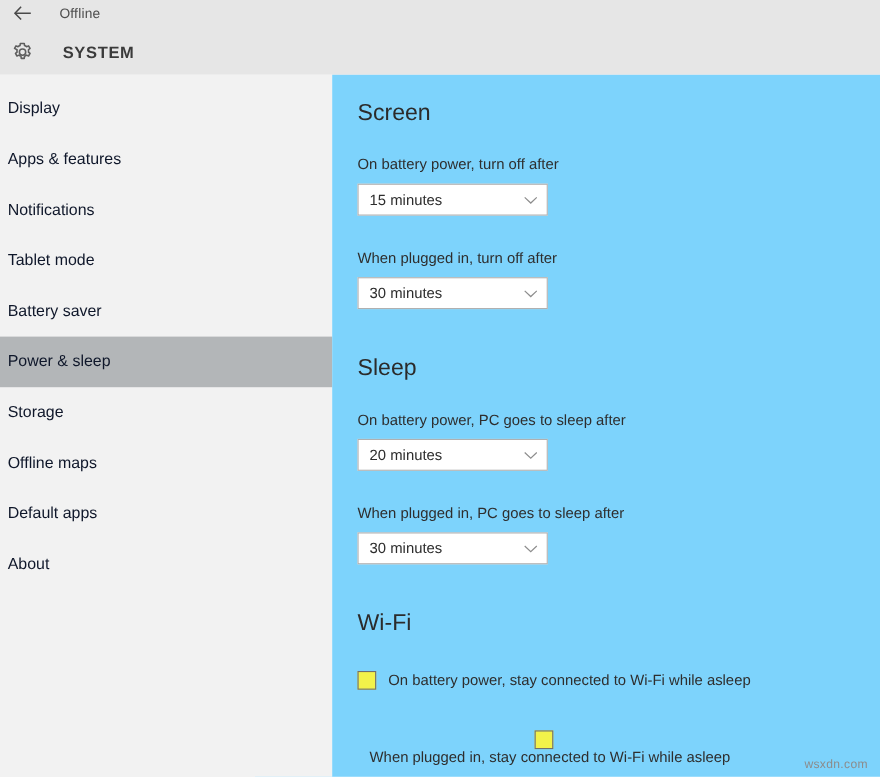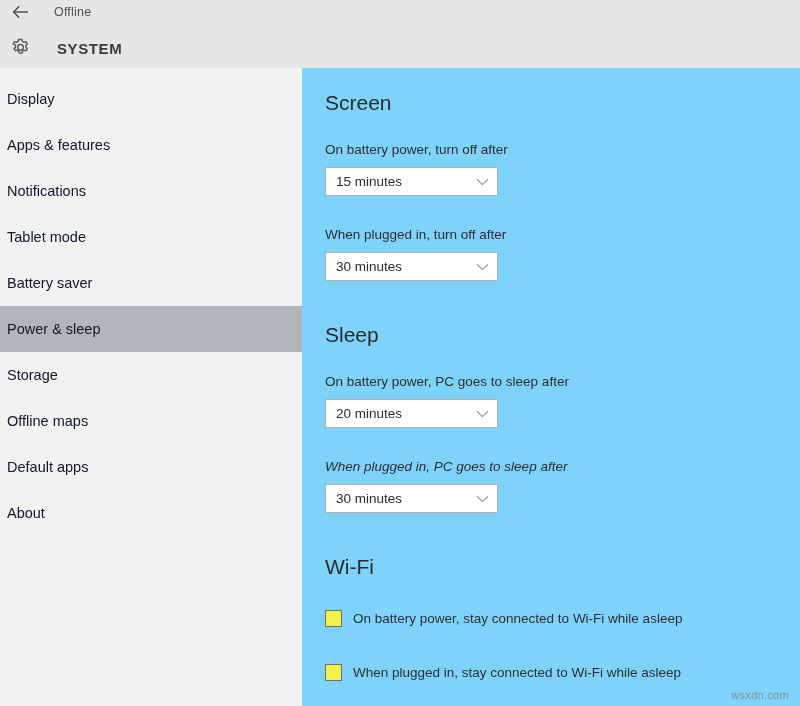--- a/index.html
+++ b/index.html
@@ -159,26 +159,26 @@
   
   #screen-title   { position: absolute; left: 23px; top: 23px; }
   #screen-l1      { position: absolute; left: 23px; top: 74px; }
   #screen-d1      { position: absolute; left: 23px; top: 99px; }
   #screen-l2      { position: absolute; left: 23px; top: 159px; }
   #screen-d2      { position: absolute; left: 23px; top: 184px; }
 
   #sleep-title    { position: absolute; left: 23px; top: 255px; }
   #sleep-l1       { position: absolute; left: 23px; top: 306px; }
   #sleep-d1       { position: absolute; left: 23px; top: 331px; }
-  #sleep-l2       { position: absolute; left: 23px; top: 391px; font-style: italic; }
+  #sleep-l2       { position: absolute; left: 23px; top: 391px; }
   #sleep-d2       { position: absolute; left: 23px; top: 416px; }
 
   #wifi-title     { position: absolute; left: 23px; top: 487px; }
   #wifi-row1      { position: absolute; left: 23px; top: 542px; }
-  #wifi-row2      { position: absolute; left: 23px; top: 596px; }
+  #wifi-row2      { position: absolute; left: 23px; top: 596px; flex-direction: column; }
 
   #watermark {
     position: absolute;
     right: 11px;
     bottom: 5px;
     font-size: 11px;
     color: #8c8c8c;
     letter-spacing: .3px;
     white-space: nowrap;
   }

